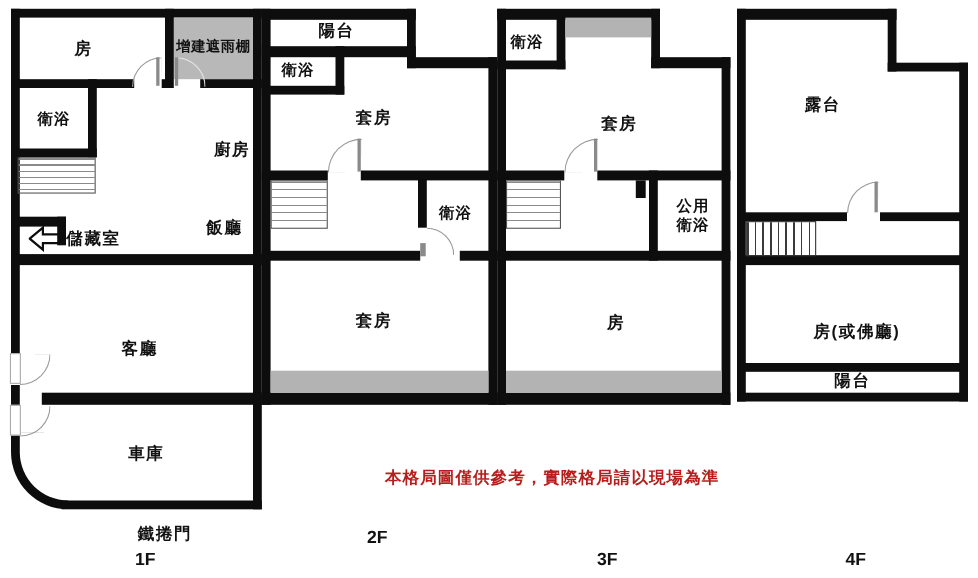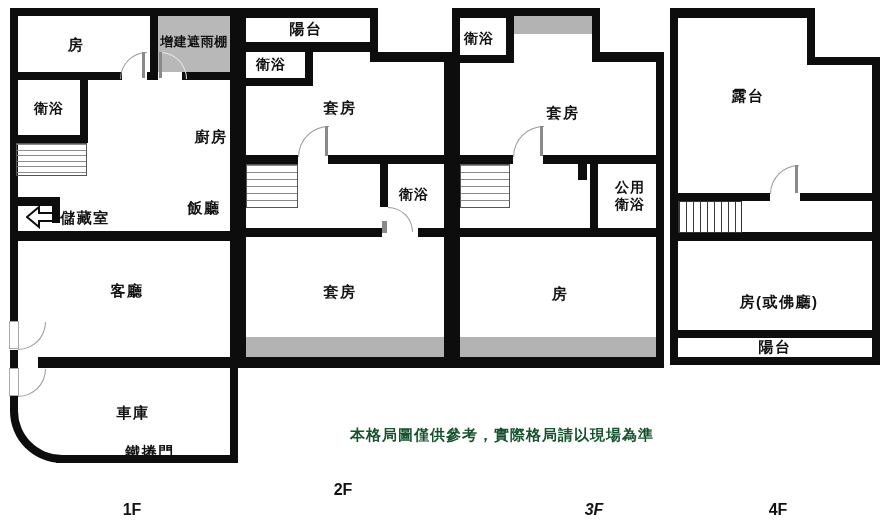--- a/index.html
+++ b/index.html
@@ -22,21 +22,21 @@
      background:repeating-linear-gradient(to right,#3a3a3a 0,#3a3a3a 1.5px,transparent 1.5px,transparent 7px);}
   .arc{position:absolute;background:transparent;}
   .arc.tl{border-top:1.6px solid #999;border-left:1.6px solid #999;border-top-left-radius:100%;}
   .arc.tr{border-top:1.6px solid #999;border-right:1.6px solid #999;border-top-right-radius:100%;}
   .arc.br{border-bottom:1.6px solid #999;border-right:1.6px solid #999;border-bottom-right-radius:100%;}
   .arc.lt{border-color:#e6e6e6;}
   .leaf{position:absolute;background:#8a8a8a;}
   .doorleaf{position:absolute;background:#fff;border:1.5px solid #aaa;}
   .footer{position:absolute;transform:translate(-50%,-50%);font-size:16px;font-weight:700;color:#111;}
   .disclaimer{position:absolute;transform:translate(-50%,-50%);font-size:15px;font-weight:700;
-              color:#14532d;letter-spacing:1px;white-space:nowrap;}
+              color:#b91c1c;letter-spacing:1px;white-space:nowrap;}
 </style>
 </head>
 <body>
 
 <div id="canvas">
 
   <div class="wall" style="left:10px;top:8px;width:228px;height:8px;"></div>
   <div class="wall" style="left:10px;top:8px;width:8px;height:314px;"></div>
   <div class="wall" style="left:10px;top:350px;width:8px;height:19px;"></div>
   <div class="curve" style="left:10px;top:393px;width:44px;height:62px;"></div>
@@ -68,23 +68,23 @@
   <svg style="position:absolute;left:26px;top:205px;" width="28" height="24" viewBox="0 0 28 24">
     <polygon points="1,12 13,2 13,8 27,8 27,16 13,16 13,22" fill="#ffffff" stroke="#0d0d0d" stroke-width="2"></polygon>
   </svg>
 
   <div class="lbl" style="left:76px;top:45px;">房</div>
   <div class="lbl sm" style="left:194px;top:42px;">增建遮雨棚</div>
   <div class="lbl md" style="left:49px;top:108px;">衛浴</div>
   <div class="lbl" style="left:211px;top:137px;">廚房</div>
   <div class="lbl" style="left:85px;top:218px;">儲藏室</div>
   <div class="lbl" style="left:204px;top:208px;">飯廳</div>
-  <div class="lbl" style="left:127px;top:291px;">客廳</div>
+  <div class="lbl" style="left:127px;top:318px;">客廳</div>
   <div class="lbl" style="left:133px;top:413px;">車庫</div>
-  <div class="lbl" style="left:150px;top:452px;">鐵捲門</div>
+  <div class="lbl" style="left:150px;top:486px;">鐵捲門</div>
 
   <div class="wall" style="left:238px;top:8px;width:140px;height:10px;"></div>
   <div class="wall" style="left:238px;top:8px;width:8px;height:360px;"></div>
   <div class="wall" style="left:370px;top:8px;width:8px;height:54px;"></div>
   <div class="wall" style="left:370px;top:52px;width:82px;height:10px;"></div>
   <div class="wall" style="left:444px;top:52px;width:8px;height:316px;"></div>
   <div class="wall" style="left:238px;top:42px;width:140px;height:10px;"></div>
   <div class="wall" style="left:305px;top:42px;width:8px;height:44px;"></div>
   <div class="wall" style="left:238px;top:78px;width:75px;height:8px;"></div>
   <div class="wall" style="left:238px;top:155px;width:60px;height:9px;"></div>
@@ -150,16 +150,16 @@
   <div class="arc tl" style="left:770px;top:165px;width:28px;height:28px;"></div>
   <div class="leaf" style="left:795px;top:165px;width:3px;height:28px;"></div>
 
   <div class="lbl" style="left:748px;top:96px;">露台</div>
   <div class="lbl" style="left:779px;top:302px;">房(或佛廳)</div>
   <div class="lbl" style="left:775px;top:347px;">陽台</div>
 
   <div class="disclaimer" style="left:502px;top:435px;">本格局圖僅供參考，實際格局請以現場為準</div>
   <div class="footer" style="left:132px;top:510px;">1F</div>
   <div class="footer" style="left:343px;top:490px;">2F</div>
-  <div class="footer" style="left:594px;top:510px;font-style:italic;">3F</div>
+  <div class="footer" style="left:552px;top:510px;">3F</div>
   <div class="footer" style="left:778px;top:510px;">4F</div>
 
 </div>
 
 </body></html>

